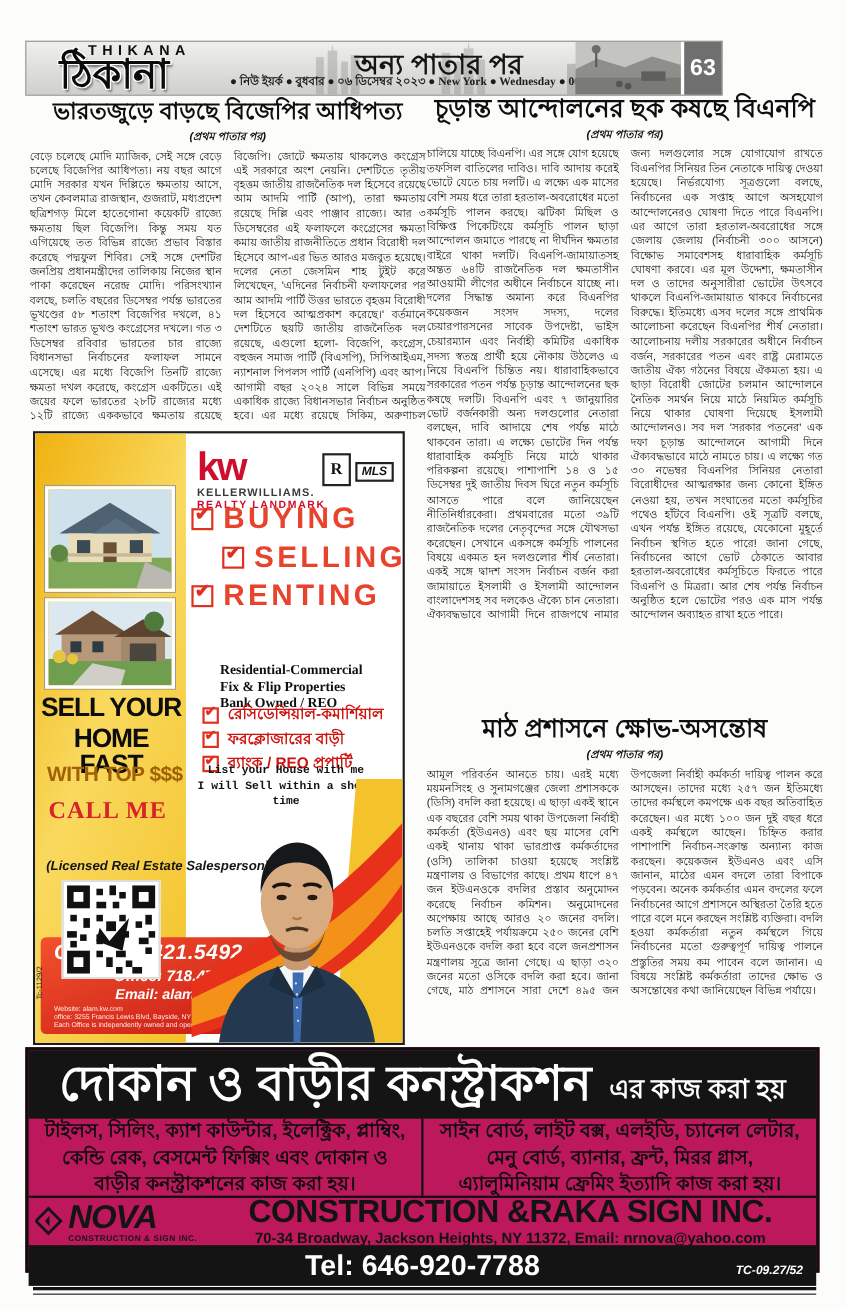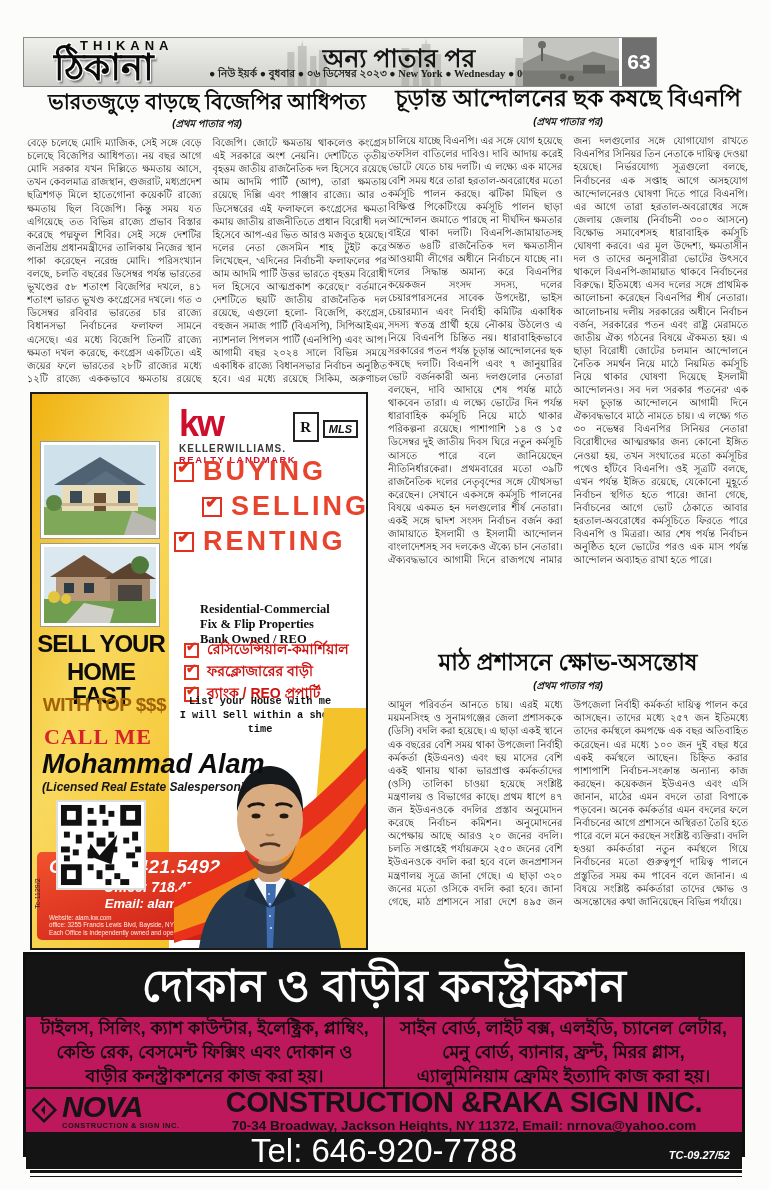--- a/index.html
+++ b/index.html
@@ -101,21 +101,21 @@
   .company-row{height:43px;display:flex;align-items:center;padding:0 6px;}
   .nova-logo{width:160px;flex:none;display:flex;align-items:center;gap:4px;}
   .nova-mark{line-height:1;}
   .nova-name{font-size:30px;font-weight:800;font-style:italic;letter-spacing:-1px;color:#141414;}
   .nova-sub{font-size:7.5px;font-weight:800;letter-spacing:.5px;color:#141414;}
   .company-text{flex:1;text-align:center;line-height:1;}
   .company-name{font-size:29px;font-weight:800;color:#131313;letter-spacing:-.5px;}
   .company-addr{font-size:13.5px;font-weight:700;color:#131313;margin-top:2px;}
   .tel-bar{height:37px;background:#141414;color:#fff;position:relative;
            display:flex;align-items:center;justify-content:center;}
-  .tel-number{font-size:33px;font-weight:400;}
+  .tel-number{font-size:26px;font-weight:700;}
   .ad-code{position:absolute;right:12px;bottom:8px;font-size:11px;font-weight:700;font-style:italic;}
   .rule-a{position:absolute;left:30px;top:1170px;width:712px;border-top:3px solid #141414;}
   .rule-b{position:absolute;left:30px;top:1176px;width:712px;border-top:1.5px solid #141414;}
 </style>
 </head>
 <body>
 
 <div class="page">
 
   <div class="header">
@@ -210,21 +210,20 @@
         <circle cx="96" cy="18" r="9" fill="#4f7a3c"></circle>
         <circle cx="10" cy="50" r="6" fill="#e4c63e"></circle>
           <circle cx="22" cy="52" r="5" fill="#e4c63e"></circle>
       </svg>
     </div>
 
     <div class="sell-line" style="top:238px;">SELL YOUR</div>
     <div class="sell-line" style="top:266px;">HOME FAST</div>
     <div class="with-top">WITH TOP $$$</div>
     <div class="call-me">CALL ME</div>
-    <div class="agent-name">Mohammad Alam</div>
     <div class="license">(Licensed Real Estate Salesperson)</div>
 
     <svg class="qr" viewBox="0 0 29 29">
       <rect width="29" height="29" fill="#fff"></rect>
       <g fill="#111">
         <rect x="1" y="1" width="7" height="7"></rect>
           <rect x="21" y="1" width="7" height="7"></rect>
           <rect x="1" y="21" width="7" height="7"></rect>
         <rect x="3" y="3" width="3" height="3" fill="#fff"></rect>
           <rect x="23" y="3" width="3" height="3" fill="#fff"></rect>
@@ -340,20 +339,21 @@
       <path d="M74,99 C78,95 88,95 90,98" stroke="#1c1410" stroke-width="3" fill="none"></path>
       <path d="M102,98 C104,95 114,95 118,99" stroke="#1c1410" stroke-width="3" fill="none"></path>
       <path d="M92,126 C94,128 98,128 100,126" stroke="#a97c54" stroke-width="2" fill="none"></path>
       <path d="M86,138 C92,135 100,135 106,138" stroke="#4a3322" stroke-width="3" fill="none"></path>
     </svg>
   </div>
 
   <div class="bottom-ad">
     <div class="banner">
       <span class="banner-main">দোকান ও বাড়ীর কনস্ট্রাকশন</span>
+      <span class="banner-sub">এর কাজ করা হয়</span>
     </div>
     <div class="ad-cols">
       <div class="ad-col">টাইলস, সিলিং, ক্যাশ কাউন্টার, ইলেক্ট্রিক, প্লাম্বিং, কেন্ডি রেক, বেসমেন্ট ফিক্সিং এবং দোকান ও বাড়ীর কনস্ট্রাকশনের কাজ করা হয়।</div>
       <div class="ad-col right">সাইন বোর্ড, লাইট বক্স, এলইডি, চ্যানেল লেটার, মেনু বোর্ড, ব্যানার, ফ্রন্ট, মিরর গ্লাস, এ্যালুমিনিয়াম ফ্রেমিং ইত্যাদি কাজ করা হয়।</div>
     </div>
     <div class="company-row">
       <div class="nova-logo">
         <svg width="26" height="30" viewBox="0 0 26 30">
           <rect x="4" y="6" width="16" height="16" transform="rotate(45 12 14)" fill="none" stroke="#141414" stroke-width="2.5"></rect>
           <path d="M9,14 L13,9 L13,19 Z" fill="#141414"></path>

